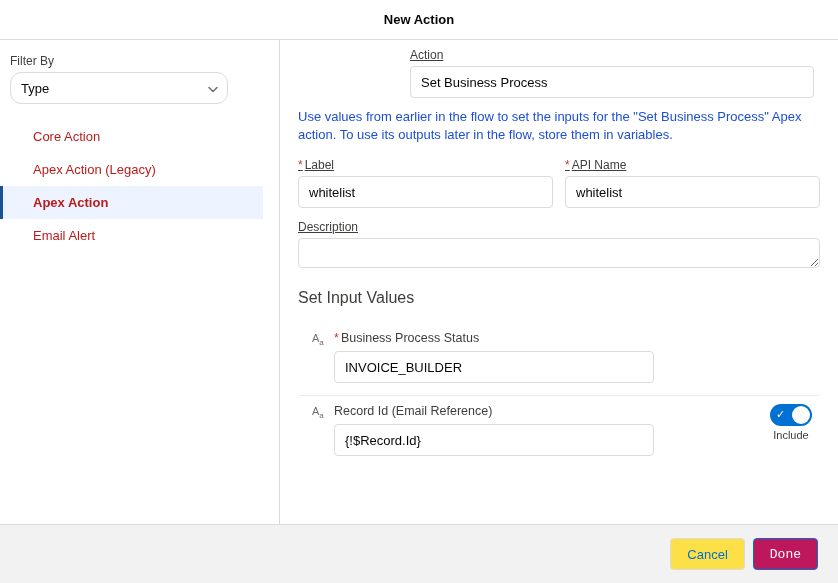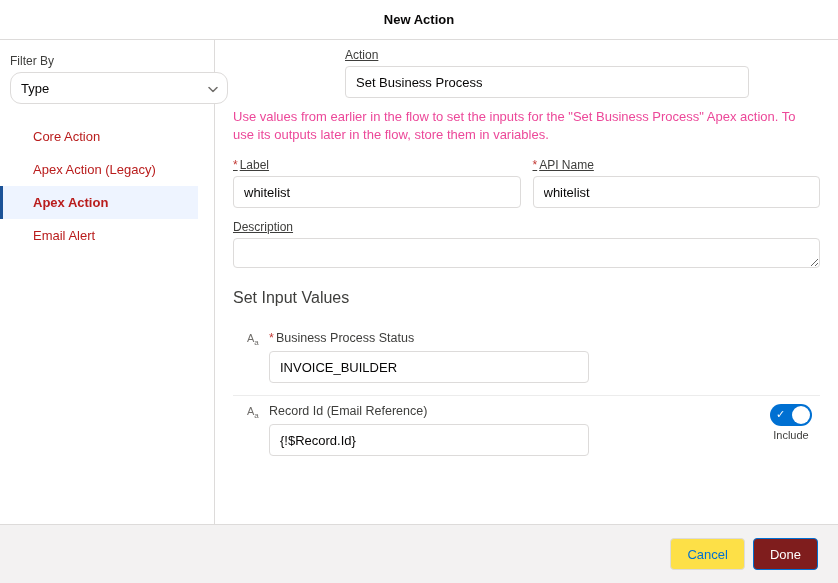--- a/index.html
+++ b/index.html
@@ -23,21 +23,21 @@
       font-size: 13px;
       font-weight: 700;
       color: #080707;
     }
     .modal-body {
       flex: 1;
       display: flex;
       overflow: hidden;
     }
     .sidebar {
-      width: 215px;
+      width: 280px;
       border-right: 1px solid #dddbda;
       padding: 14px 16px 0 0;
       flex-shrink: 0;
     }
     .filter-label {
       font-size: 12px;
       color: #3e3e3c;
       margin: 0 0 4px 10px;
     }
     .filter-select {
@@ -105,21 +105,21 @@
       border: 1px solid #dddbda;
       border-radius: 4px;
       padding: 0 10px;
       font-size: 13px;
       color: #080707;
       background: #fff;
     }
     .textarea-input { height: 30px; resize: both; padding: 6px 10px; }
     .hint {
       font-size: 13px;
-      color: #ec4899;
+      color: #1d4ed8;
       margin: 6px 0 14px 0;
       line-height: 1.4;
     }
     .row2 {
       display: flex;
       gap: 12px;
       margin-bottom: 12px;
     }
     .col { flex: 1; }
     .desc-wrap { margin-bottom: 18px; }
@@ -210,23 +210,24 @@
       height: 32px;
       padding: 0 16px;
       border-radius: 4px;
       font-size: 13px;
       cursor: pointer;
       border: 1px solid #dddbda;
       background: #fde047;
       color: #0070d2;
     }
     .btn-primary {
-      background: #7f1d1d;
+      background: #be185d;
       color: #fff;
       border-color: #0070d2;
+      font-family: Liberation Mono, monospace;
     }
   </style>
 </head>
 <body>
 
 <div class="modal-header">
   <div class="modal-title">New Action</div>
 </div>
 
 <div class="modal-body">

